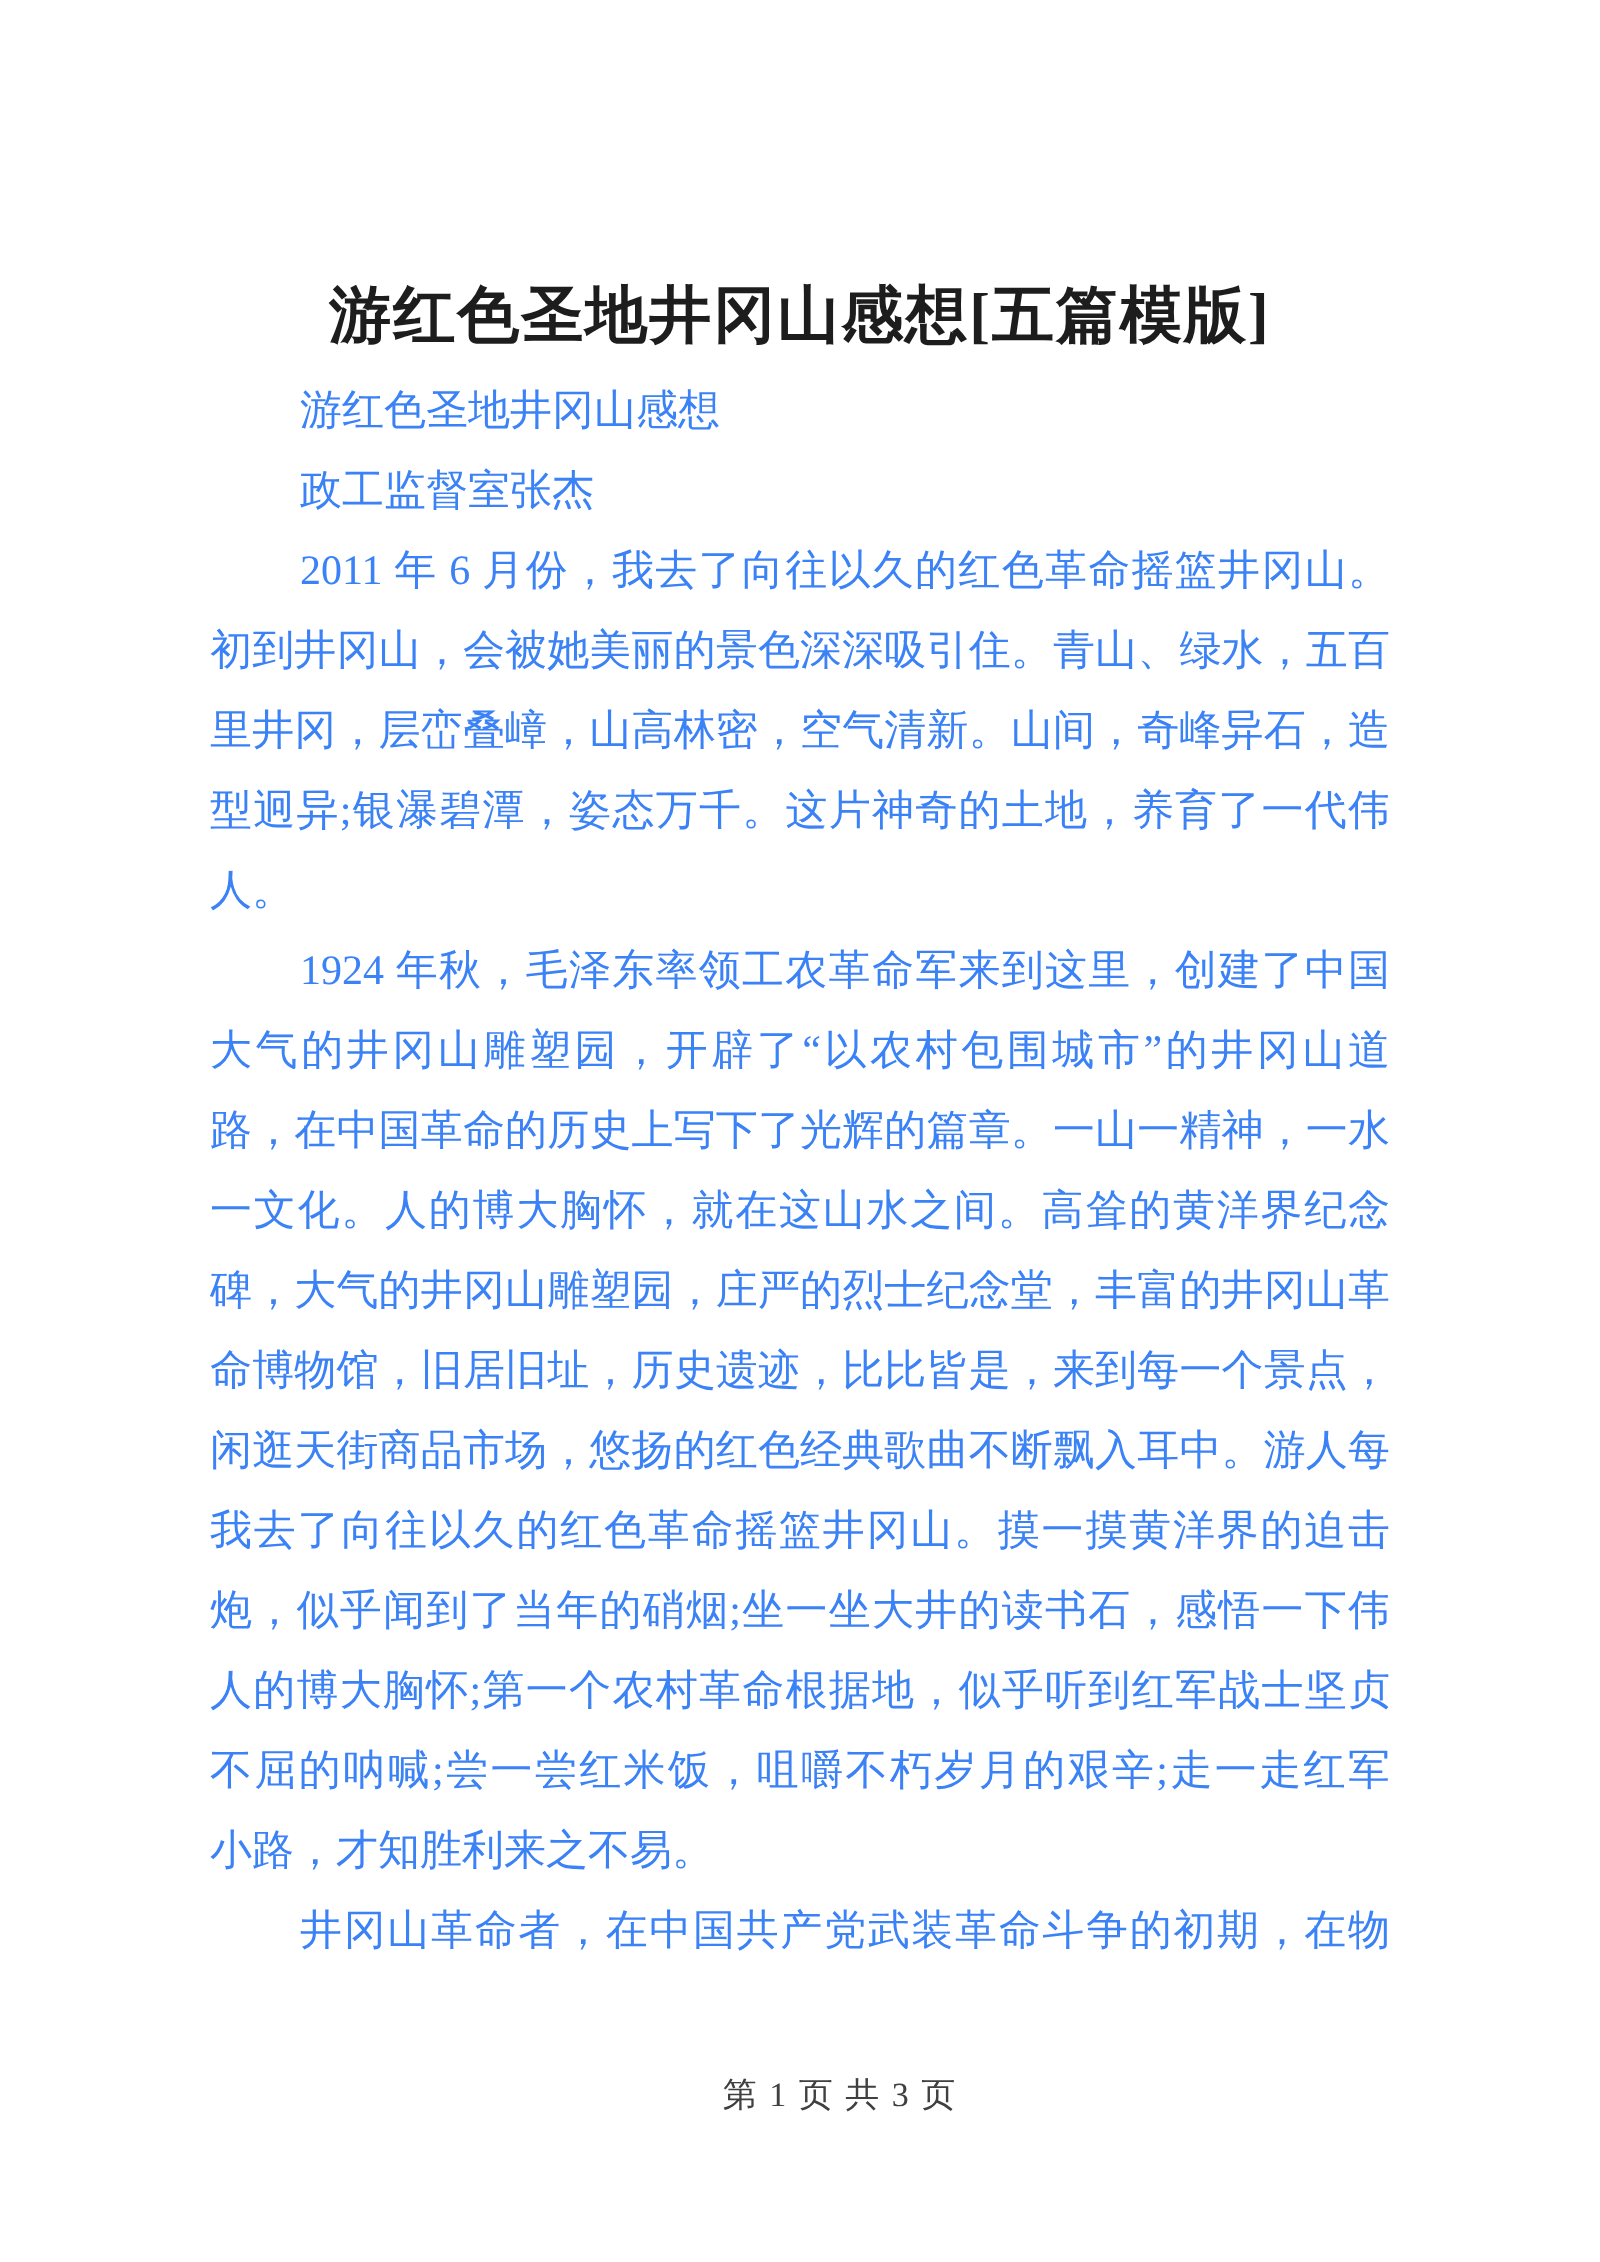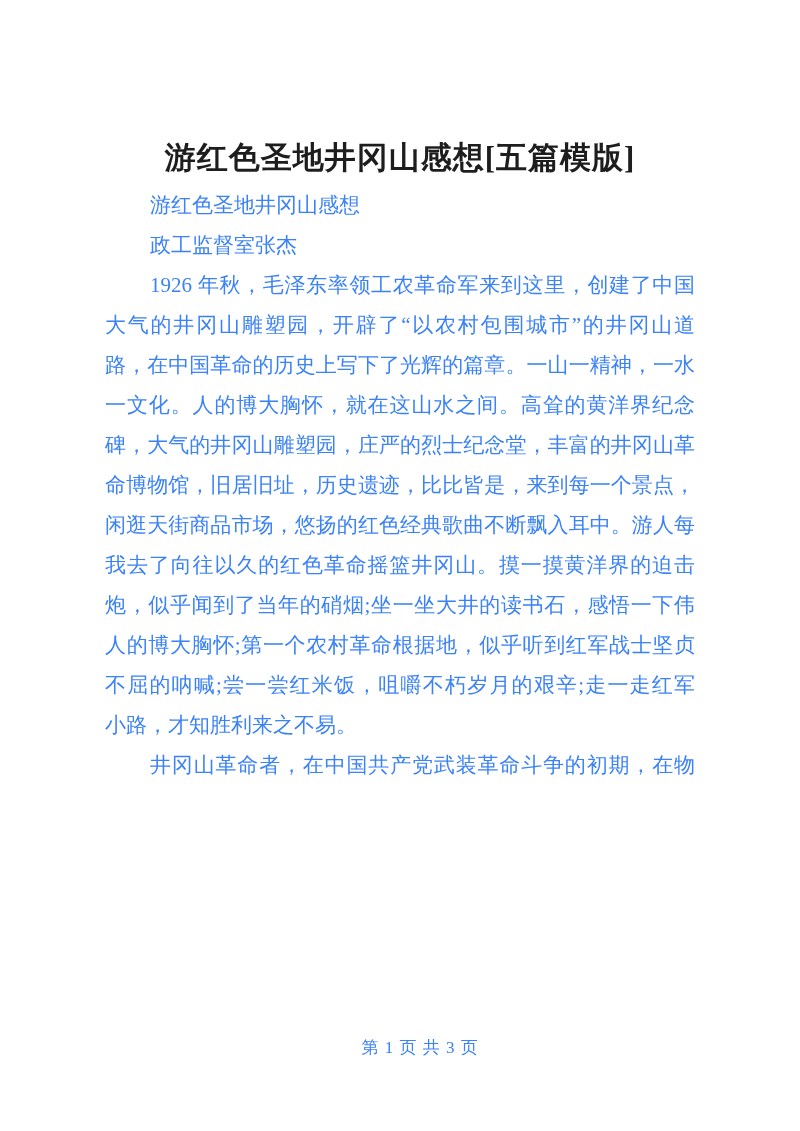--- a/index.html
+++ b/index.html
@@ -60,40 +60,47 @@
     position: absolute;
     top: 1036px;
     left: 0;
     width: 100%;
     box-sizing: border-box;
     padding-left: 40px;
     text-align: center;
     font-size: 17px;
     line-height: 24px;
     letter-spacing: 1px;
-    color: #3b82f6;
+    color: #404040;
   }
 </style>
 </head>
 <body>
 
 <div class="page">
 
   <h1 class="doc-title">游红色圣地井冈山感想[五篇模版]</h1>
 
   <div class="content">
 
     <div class="para meta">
         <div class="line">游红色圣地井冈山感想</div>
         <div class="line">政工监督室张杰</div>
       </div>
 
     <div id="paragraphs">
         <div class="para">
-          <div class="line first">1926 年秋，毛泽东率领工农革命军来到这里，创建了中国</div>
+          <div class="line first">2011 年 6 月份，我去了向往以久的红色革命摇篮井冈山。</div>
+          <div class="line">初到井冈山，会被她美丽的景色深深吸引住。青山、绿水，五百</div>
+          <div class="line">里井冈，层峦叠嶂，山高林密，空气清新。山间，奇峰异石，造</div>
+          <div class="line">型迥异;银瀑碧潭，姿态万千。这片神奇的土地，养育了一代伟</div>
+          <div class="line end">人。</div>
+        </div>
+        <div class="para">
+          <div class="line first">1924 年秋，毛泽东率领工农革命军来到这里，创建了中国</div>
           <div class="line">大气的井冈山雕塑园，开辟了“以农村包围城市”的井冈山道</div>
           <div class="line">路，在中国革命的历史上写下了光辉的篇章。一山一精神，一水</div>
           <div class="line">一文化。人的博大胸怀，就在这山水之间。高耸的黄洋界纪念</div>
           <div class="line">碑，大气的井冈山雕塑园，庄严的烈士纪念堂，丰富的井冈山革</div>
           <div class="line">命博物馆，旧居旧址，历史遗迹，比比皆是，来到每一个景点，</div>
           <div class="line">闲逛天街商品市场，悠扬的红色经典歌曲不断飘入耳中。游人每</div>
           <div class="line">我去了向往以久的红色革命摇篮井冈山。摸一摸黄洋界的迫击</div>
           <div class="line">炮，似乎闻到了当年的硝烟;坐一坐大井的读书石，感悟一下伟</div>
           <div class="line">人的博大胸怀;第一个农村革命根据地，似乎听到红军战士坚贞</div>
           <div class="line">不屈的呐喊;尝一尝红米饭，咀嚼不朽岁月的艰辛;走一走红军</div>

